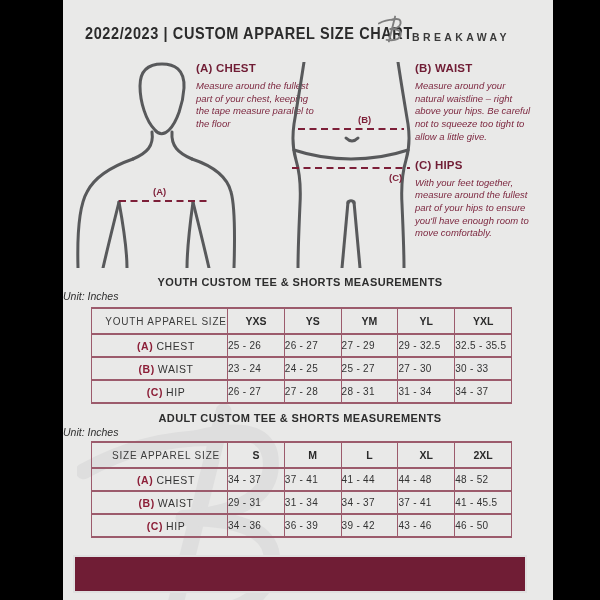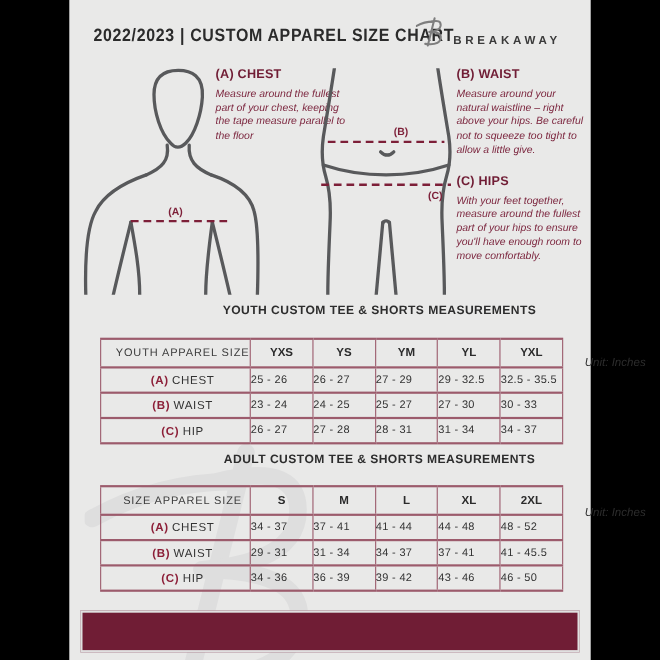--- a/index.html
+++ b/index.html
@@ -1,18 +1,18 @@
 <!DOCTYPE html>
 <html><head>
 <meta charset="utf-8">
 <style>
   html,body{margin:0;padding:0;background:#000;}
   .stage{position:relative;width:600px;height:600px;background:#000;overflow:hidden;
          font-family:"Liberation Sans",sans-serif;}
-  .flyer{position:absolute;left:63px;top:0;width:474px;height:600px;background:#e9e9e8;}
+  .flyer{position:absolute;left:63px;top:0;width:474px;height:600px;background:#e9e9e8;padding-left:16px;}
 
   
   .watermark{position:absolute;left:14px;top:398px;width:240px;height:240px;opacity:1;}
 
   
   .hdr-title{position:absolute;left:22px;top:24px;font-size:14.5px;font-weight:bold;
              letter-spacing:0.6px;color:#2b2b2b;white-space:nowrap;transform:scaleY(1.12);
              transform-origin:left top;}
   .brand{position:absolute;left:315px;top:15px;display:flex;align-items:flex-end;}
   .brand .logo{width:28px;height:28px;display:inline-block;}
@@ -21,23 +21,23 @@
   
   .fig{position:absolute;}
   .guide-block{position:absolute;width:118px;}
   .guide-heading{font-size:11.5px;font-weight:bold;color:#701d35;letter-spacing:0.2px;}
   .guide-body{font-size:9.5px;font-style:italic;color:#7d2840;line-height:1.34;margin-top:6px;}
   .stack .guide-body{margin-bottom:15px;}
   .stack .guide-heading{margin-top:0;}
 
   
   .section-title{position:absolute;left:0;width:474px;text-align:center;font-size:11px;
-                 font-weight:bold;color:#2d2d2d;letter-spacing:0.4px;margin-left:45px;}
-  .unit{position:absolute;left:0;width:524px;text-align:right;font-size:10.5px;
-        font-style:italic;color:#2d2d2d;margin-top:34px;}
+                 font-weight:bold;color:#2d2d2d;letter-spacing:0.4px;}
+  .unit{position:absolute;left:0;width:524px;text-align:left;font-size:10.5px;
+        font-style:italic;color:#2d2d2d;}
 
   
   .size-table{position:absolute;left:28px;border-collapse:collapse;table-layout:fixed;
               width:420px;background:transparent;}
   .size-table col.c-label{width:136px;}
   .size-table col.c-size{width:56.8px;}
   .size-table th,.size-table td{border:1px solid #9c5b6c;border-top-width:2px;
               border-bottom-width:2px;padding:0;color:#333;}
   .size-table th{height:24px;font-size:10.5px;font-weight:bold;color:#2b2b2b;}
   .size-table td{height:21px;font-size:10px;letter-spacing:0.3px;}

